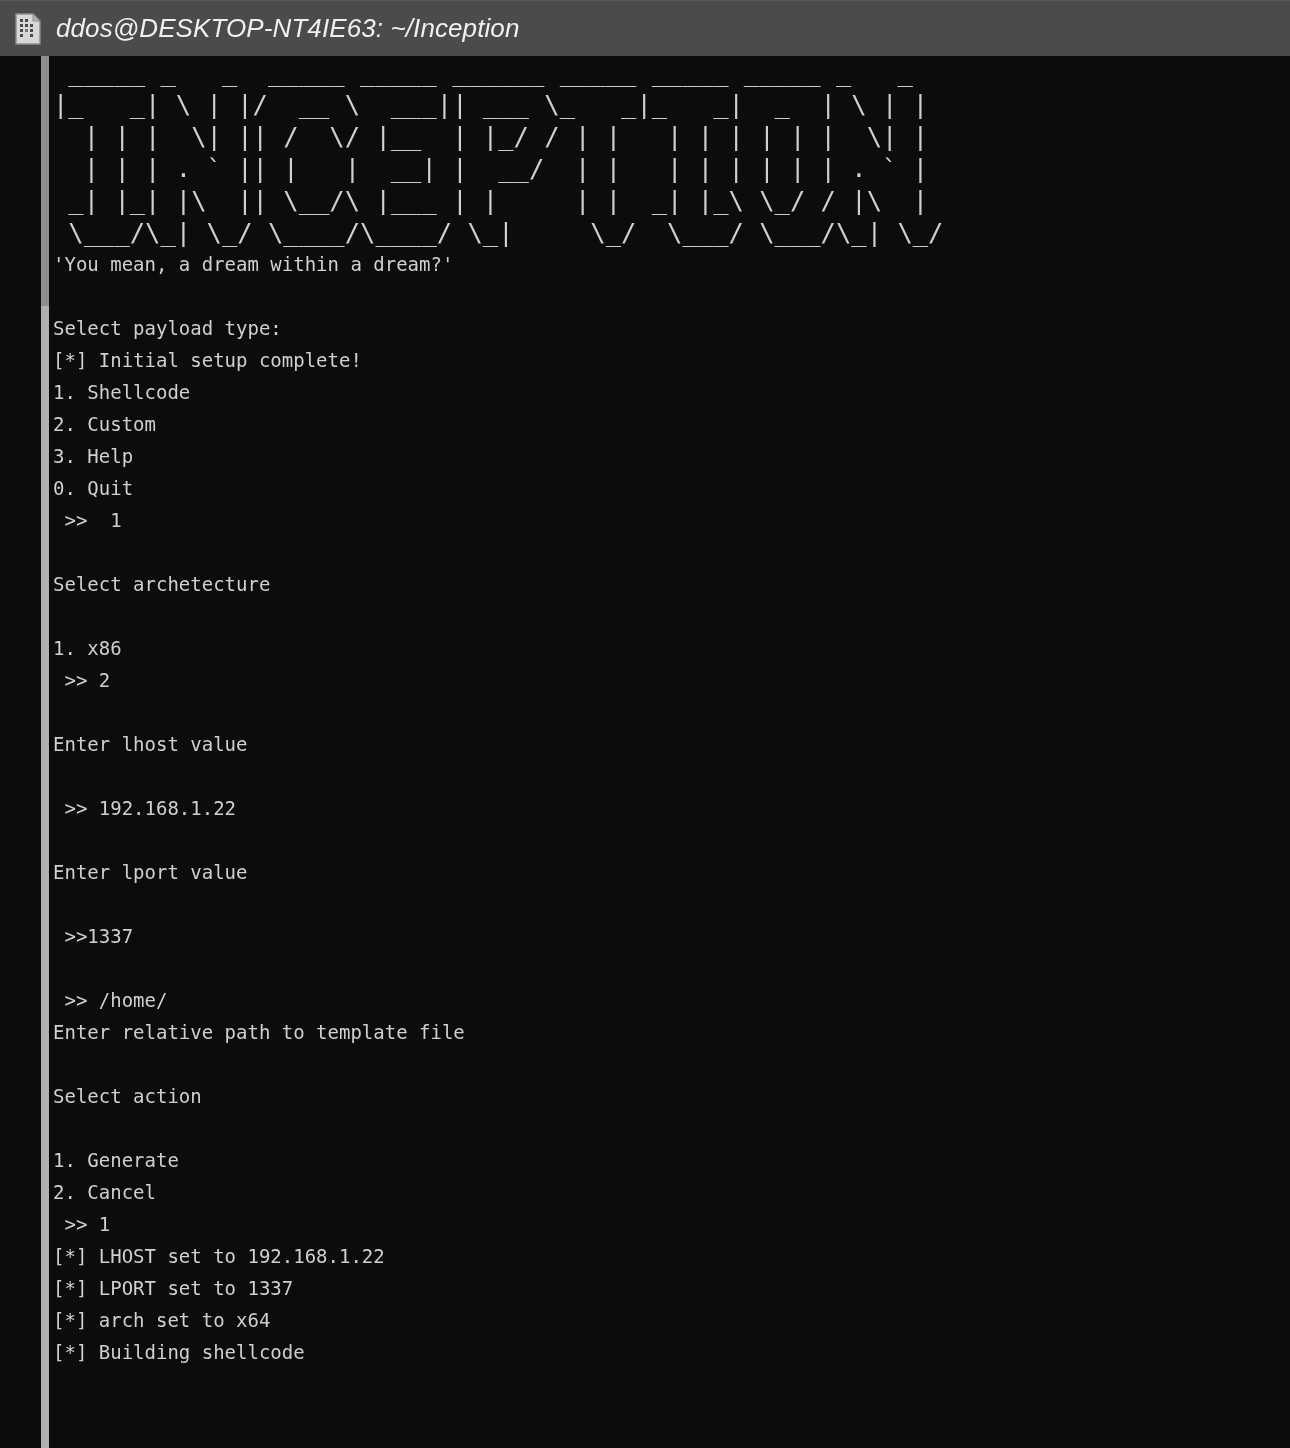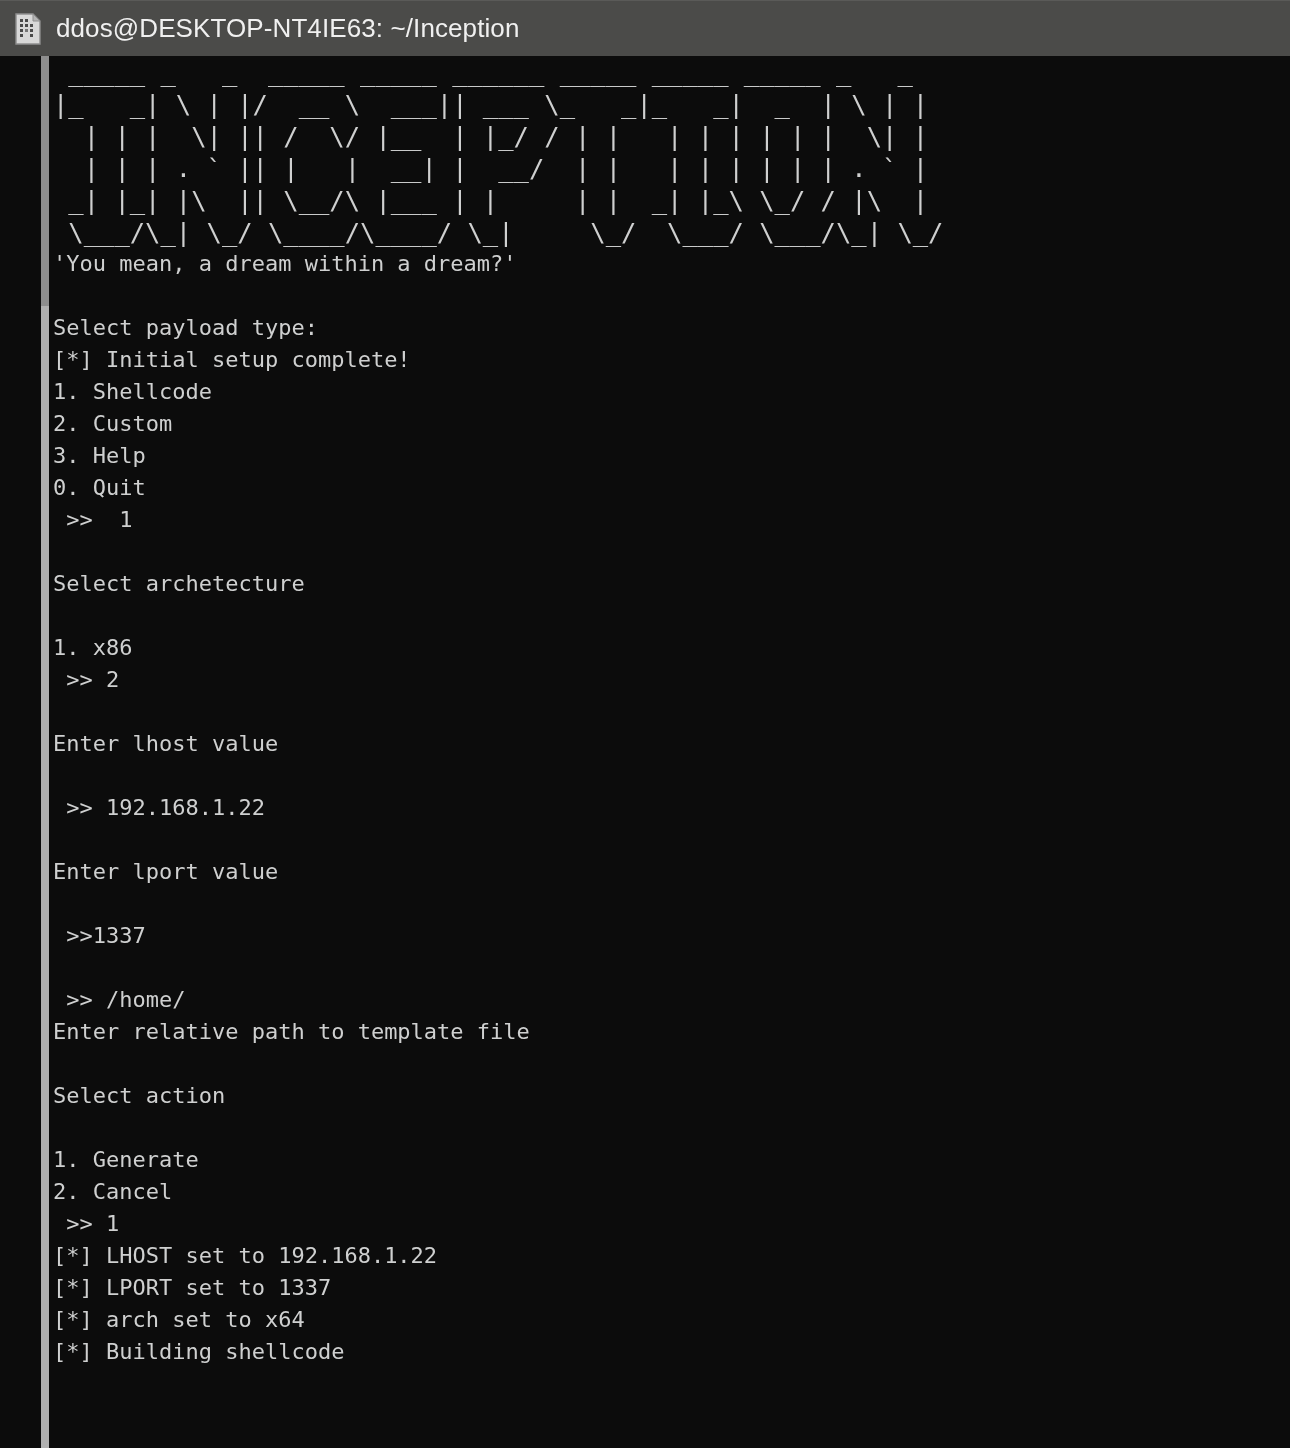--- a/index.html
+++ b/index.html
@@ -41,20 +41,21 @@
     margin-right: 14px;
     flex: 0 0 auto;
     display: block;
   }
   .titlebar-text {
     color: #f0f0f0;
     font-family: "Liberation Sans", sans-serif;
     font-size: 26px;
     letter-spacing: 0.1px;
     white-space: pre;
+    font-style: italic;
   }
 
   
   .term-wrap {
     flex: 1 1 auto;
     display: flex;
     background: #0c0c0c;
     overflow: hidden;
     position: relative;
     margin-left: 41px;
@@ -89,21 +90,21 @@
     padding: 0 0 0 4px;
     box-sizing: border-box;
     overflow: hidden;
   }
 
   pre.term {
     margin: 0;
     padding: 0;
     color: #cfd0d0;
     font-family: "DejaVu Sans Mono", "Liberation Mono", monospace;
-    font-size: 22px;
+    font-size: 19px;
     line-height: 32px;
     white-space: pre;
     letter-spacing: 0px;
   }
   pre.banner {
     margin: 0;
     padding: 0;
     color: #cfd0d0;
     font-family: "DejaVu Sans Mono", "Liberation Mono", monospace;
     font-size: 25.5px;

